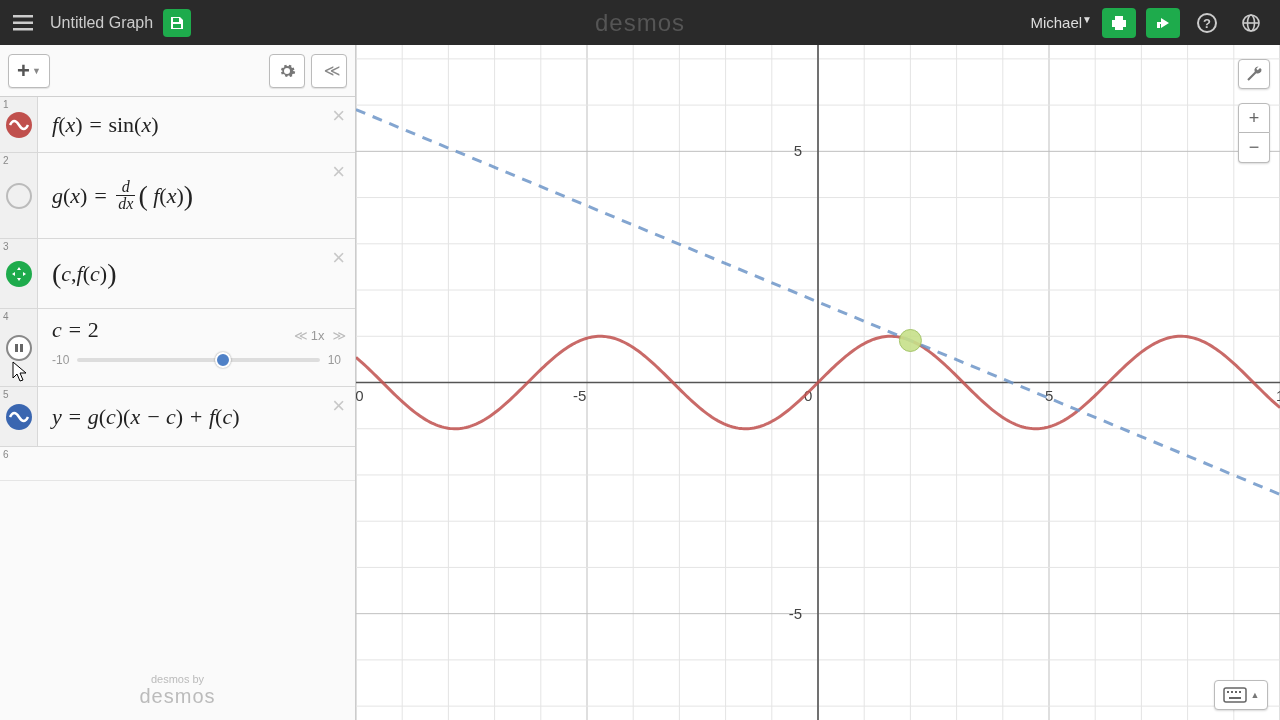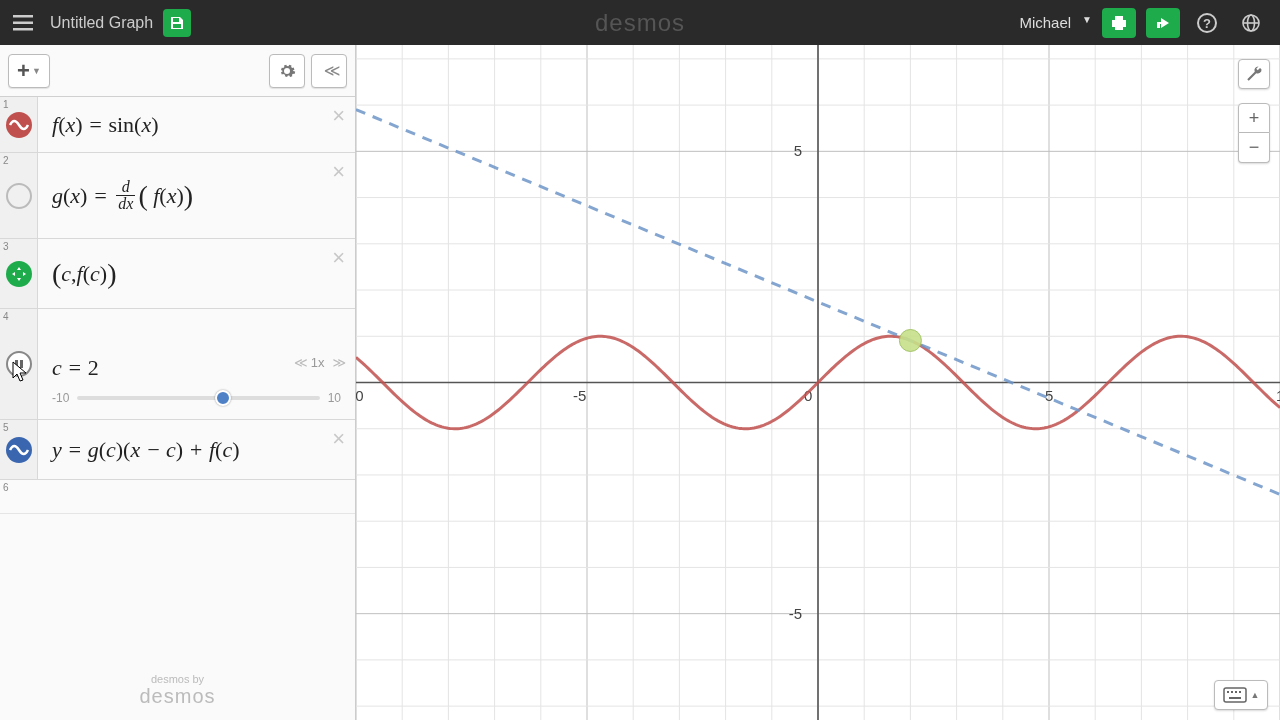--- a/index.html
+++ b/index.html
@@ -15,21 +15,21 @@
   .title { color: #ccc; font-size: 16px; padding: 0 10px 0 5px; }
   .save-btn {
     width: 28px; height: 28px; background: #1eab4c; border-radius: 4px;
     display: flex; align-items: center; justify-content: center; cursor: pointer;
   }
   .brand {
     position: absolute; left: 50%; transform: translateX(-50%);
     color: #555; font-size: 24px; letter-spacing: 1px; font-weight: 400;
   }
   .header-right { margin-left: auto; display: flex; align-items: center; gap: 10px; padding-right: 12px; }
-  .user { color: #ddd; font-size: 15px; display: flex; gap: 11px; cursor: pointer; }
+  .user { color: #ddd; font-size: 15px; display: flex; gap: 0; cursor: pointer; }
   .hbtn {
     height: 30px; min-width: 34px; border-radius: 4px; display: flex;
     align-items: center; justify-content: center; cursor: pointer;
   }
   .hbtn.green { background: #1eab4c; }
   .hbtn.dark  { color: #ccc; }
   
   
   .body { display: flex; height: 675px; }
   .sidebar { width: 356px; background: #fafafa; border-right: 1px solid #ccc; position: relative; display: flex; flex-direction: column; }
@@ -74,21 +74,21 @@
     font-size: 22px; font-style: italic; color: #222; display: flex; align-items: center;
   }
   .row .close {
     position: absolute; top: 6px; right: 10px; font-size: 22px; color: #c8c8c8;
     cursor: pointer; font-weight: 300;
   }
   .romanparen { font-style: normal; }
   
   
   .row.slider .expr { flex-direction: column; align-items: stretch; padding: 8px 14px 14px; }
-  .slider-head { display: flex; align-items: flex-start; margin-top: 38px; }
+  .slider-head { display: flex; align-items: flex-end; }
   .slider-head .val { font-size: 22px; }
   .slider-ctrl { margin-left: auto; display: flex; align-items: center; gap: 8px; font-style: normal; font-family: Arial; font-size: 13px; color: #999; }
   .slider-track {
     margin-top: 10px; display: flex; align-items: center; gap: 8px;
     font-style: normal; font-family: Arial; font-size: 12px; color: #999;
   }
   .track {
     flex: 1; height: 4px; background: #ddd; border-radius: 2px; position: relative;
   }
   .thumb {

